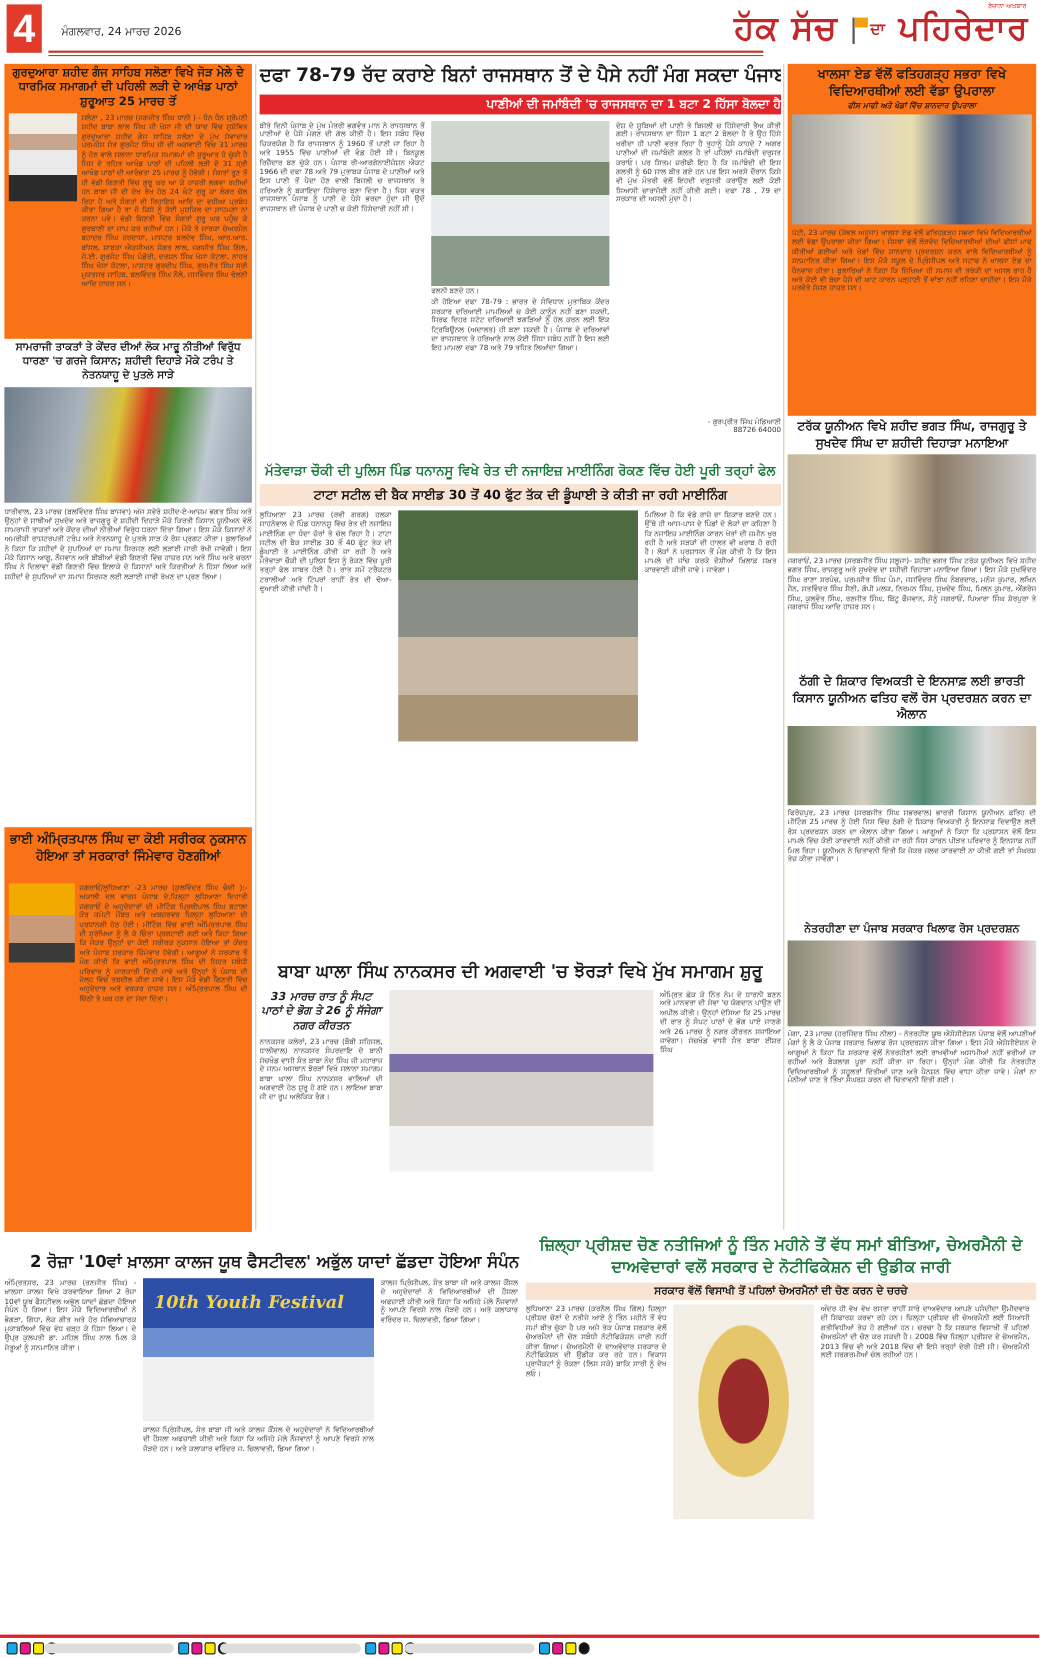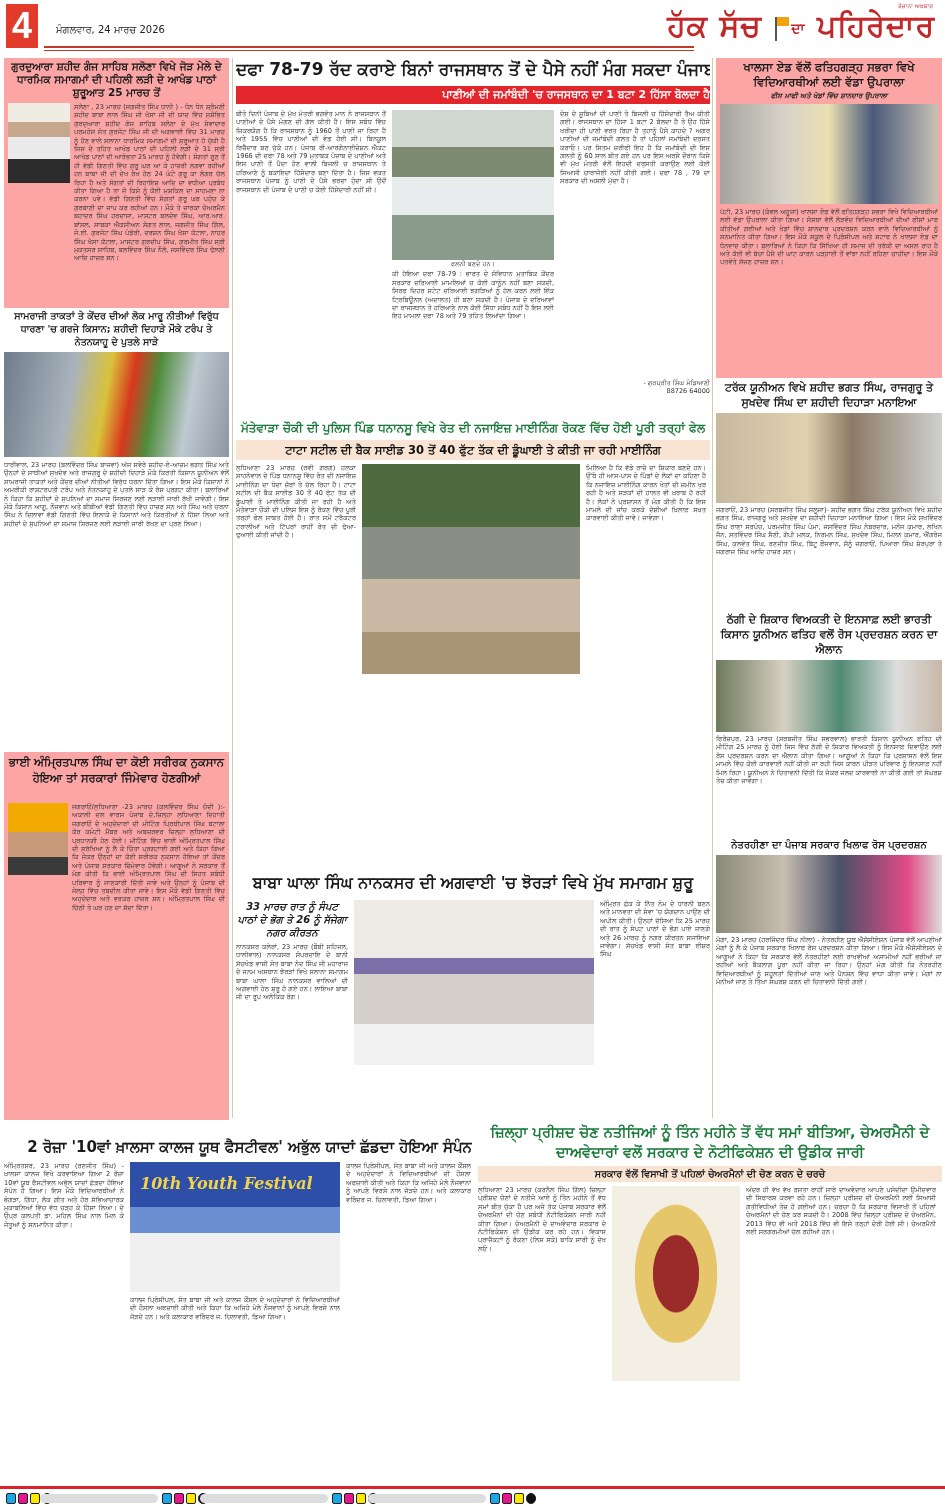--- a/index.html
+++ b/index.html
@@ -8,21 +8,21 @@
 .abs{position:absolute}
 .pagebadge{left:6px;top:4px;width:32px;height:44px;background:#e23b2c;color:#fff;font:bold 36px/44px "Liberation Sans",sans-serif;text-align:center}
 .dateline{left:56px;top:24px;font-size:10px;color:#222}
 .rule1{left:44px;top:46px;width:650px;height:2px;background:#c23a2a}
 .rule2{left:44px;top:50px;width:650px;height:1px;background:#c23a2a}
 .masthead{right:10px;top:6px;font:bold 30px/40px "DejaVu Sans",sans-serif;color:#c2282a;letter-spacing:1px}
 .masthead .flag{display:inline-block;width:18px;height:26px;vertical-align:middle;position:relative}
 .masthead .flag:before{content:"";position:absolute;left:2px;top:2px;width:2px;height:24px;background:#555}
 .masthead .flag:after{content:"";position:absolute;left:4px;top:2px;width:12px;height:9px;background:#f4a10e}
 .tagline{right:12px;top:2px;font-size:6px;color:#c2282a}
-.beige{background:#fca5a5}
+.beige{background:#f97316}
 .hl{font-weight:bold;color:#1a1a1a;text-align:center;line-height:1.15}
 .hl-green{color:#1b7a3a}
 .body{font-size:6.6px;line-height:8.4px;color:#333;text-align:justify;overflow:hidden}
 .photo{overflow:hidden}
 .redbar{background:#e2262b;color:#fff;font-weight:bold;text-align:right}
 .pinkbar{background:#f9e3d3;color:#111;font-weight:bold;text-align:center}
 .colline{position:absolute;width:1px;background:#d8c9a8}
 .byline{font-size:6.5px;text-align:right;color:#333}
 .cmyk{position:absolute;top:1493px;display:flex;gap:2px}
 .cmyk span{width:10px;height:11px;border:1px solid #222;border-radius:2px}
@@ -64,21 +64,21 @@
   <div class="body" style="height:320px">ਜਗਰਾਓਂ/ਲੁਧਿਆਣਾ -23 ਮਾਰਚ (ਕੁਲਵਿੰਦਰ ਸਿੰਘ ਚੰਦੀ ):- ਅਕਾਲੀ ਦਲ ਵਾਰਸ ਪੰਜਾਬ ਦੇ,ਜ਼ਿਲ੍ਹਾ ਲੁਧਿਆਣਾ ਦਿਹਾਤੀ ਜਗਰਾਓਂ ਦੇ ਅਹੁਦੇਦਾਰਾਂ ਦੀ ਮੀਟਿੰਗ ਪ੍ਰਿਥੀਪਾਲ ਸਿੰਘ ਬਟਾਲਾ ਕੋਰ ਕਮੇਟੀ ਮੈਂਬਰ ਅਤੇ ਅਬਜ਼ਰਵਰ ਜ਼ਿਲ੍ਹਾ ਲੁਧਿਆਣਾ ਦੀ ਪ੍ਰਧਾਨਗੀ ਹੇਠ ਹੋਈ। ਮੀਟਿੰਗ ਵਿੱਚ ਭਾਈ ਅੰਮ੍ਰਿਤਪਾਲ ਸਿੰਘ ਦੀ ਸੁਰੱਖਿਆ ਨੂੰ ਲੈ ਕੇ ਚਿੰਤਾ ਪ੍ਰਗਟਾਈ ਗਈ ਅਤੇ ਕਿਹਾ ਗਿਆ ਕਿ ਜੇਕਰ ਉਨ੍ਹਾਂ ਦਾ ਕੋਈ ਸਰੀਰਕ ਨੁਕਸਾਨ ਹੋਇਆ ਤਾਂ ਕੇਂਦਰ ਅਤੇ ਪੰਜਾਬ ਸਰਕਾਰ ਜ਼ਿੰਮੇਵਾਰ ਹੋਵੇਗੀ। ਆਗੂਆਂ ਨੇ ਸਰਕਾਰ ਤੋਂ ਮੰਗ ਕੀਤੀ ਕਿ ਭਾਈ ਅੰਮ੍ਰਿਤਪਾਲ ਸਿੰਘ ਦੀ ਸਿਹਤ ਸਬੰਧੀ ਪਰਿਵਾਰ ਨੂੰ ਜਾਣਕਾਰੀ ਦਿੱਤੀ ਜਾਵੇ ਅਤੇ ਉਨ੍ਹਾਂ ਨੂੰ ਪੰਜਾਬ ਦੀ ਜੇਲ੍ਹ ਵਿੱਚ ਤਬਦੀਲ ਕੀਤਾ ਜਾਵੇ। ਇਸ ਮੌਕੇ ਵੱਡੀ ਗਿਣਤੀ ਵਿੱਚ ਅਹੁਦੇਦਾਰ ਅਤੇ ਵਰਕਰ ਹਾਜ਼ਰ ਸਨ। ਅੰਮ੍ਰਿਤਪਾਲ ਸਿੰਘ ਦੀ ਚਿੱਠੀ ਤੇ ਘਰ ਹਣ ਦਾ ਸੱਦਾ ਦਿੱਤਾ।</div>
 </section>
 
 <section class="abs" style="left:236px;top:58px;width:474px;height:360px">
   <h1 class="hl" style="font-size:17px;line-height:22px;white-space:nowrap;overflow:hidden">ਦਫਾ 78-79 ਰੱਦ ਕਰਾਏ ਬਿਨਾਂ ਰਾਜਸਥਾਨ ਤੋਂ ਦੇ ਪੈਸੇ ਨਹੀਂ ਮੰਗ ਸਕਦਾ ਪੰਜਾਬ</h1>
   <div class="redbar" style="margin-top:6px;font-size:11px;line-height:18px">ਪਾਣੀਆਂ ਦੀ ਜਮਾਂਬੰਦੀ 'ਚ ਰਾਜਸਥਾਨ ਦਾ 1 ਬਟਾ 2 ਹਿੱਸਾ ਬੋਲਦਾ ਹੈ</div>
   <div style="display:flex;gap:6px;margin-top:6px">
     <div class="body" style="width:150px;height:310px">ਬੀਤੇ ਦਿਨੀ ਪੰਜਾਬ ਦੇ ਮੁੱਖ ਮੰਤਰੀ ਭਗਵੰਤ ਮਾਨ ਨੇ ਰਾਜਸਥਾਨ ਤੋਂ ਪਾਣੀਆਂ ਦੇ ਪੈਸੇ ਮੰਗਣ ਦੀ ਗੱਲ ਕੀਤੀ ਹੈ। ਇਸ ਸਬੰਧ ਵਿੱਚ ਜ਼ਿਕਰਯੋਗ ਹੈ ਕਿ ਰਾਜਸਥਾਨ ਨੂੰ 1960 ਤੋਂ ਪਾਣੀ ਜਾ ਰਿਹਾ ਹੈ ਅਤੇ 1955 ਵਿੱਚ ਪਾਣੀਆਂ ਦੀ ਵੰਡ ਹੋਈ ਸੀ। ਬਿਨਕੂਲ ਰਿਜ਼ੈੱਦਾਰ ਬਣ ਚੁੱਕੇ ਹਨ। ਪੰਜਾਬ ਰੀ-ਆਰਗੇਨਾਈਜ਼ੇਸ਼ਨ ਐਕਟ 1966 ਦੀ ਦਫਾ 78 ਅਤੇ 79 ਮੁਤਾਬਕ ਪੰਜਾਬ ਦੇ ਪਾਣੀਆਂ ਅਤੇ ਇਸ ਪਾਣੀ ਤੋਂ ਪੈਦਾ ਹੋਣ ਵਾਲੀ ਬਿਜਲੀ ਚ ਰਾਜਸਥਾਨ ਤੇ ਹਰਿਆਣੇ ਨੂੰ ਬਕਾਇਦਾ ਹਿੱਸੇਦਾਰ ਬਣਾ ਦਿੱਤਾ ਹੈ। ਜਿਸ ਵਕਤ ਰਾਜਸਥਾਨ ਪੰਜਾਬ ਨੂੰ ਪਾਣੀ ਦੇ ਪੈਸੇ ਭਰਦਾ ਹੁੰਦਾ ਸੀ ਉਦੋਂ ਰਾਜਸਥਾਨ ਦੀ ਪੰਜਾਬ ਦੇ ਪਾਣੀ ਚ ਕੋਈ ਹਿੱਸੇਦਾਰੀ ਨਹੀਂ ਸੀ।</div>
     <div style="width:162px">
       <div class="photo" style="height:150px;background:linear-gradient(#cfd7d0 0 25%,#7d8a72 25% 45%,#e8ecec 45% 70%,#8a9b8c 70%)"></div>
-      <div class="body" style="font-size:6.5px;text-align:center">ਫਲਨੀ ਬਣਦੇ ਹਨ।</div>
+      <div class="body" style="font-size:6.5px;">ਫਲਨੀ ਬਣਦੇ ਹਨ।</div>
       <div class="body" style="height:140px;margin-top:2px">ਕੀ ਹੋਇਆ ਦਫਾ 78-79 : ਭਾਰਤ ਦੇ ਸੰਵਿਧਾਨ ਮੁਤਾਬਿਕ ਕੇਂਦਰ ਸਰਕਾਰ ਦਰਿਆਈ ਮਾਮਲਿਆਂ ਚ ਕੋਈ ਕਾਨੂੰਨ ਨਹੀਂ ਬਣਾ ਸਕਦੀ, ਸਿਰਫ ਦਿਹਰ ਸਟੇਟ ਦਰਿਆਈ ਝਗੜਿਆਂ ਨੂੰ ਹੱਲ ਕਰਨ ਲਈ ਇੱਕ ਟ੍ਰਿਬਿਊਨਲ (ਅਦਾਲਤ) ਹੀ ਬਣਾ ਸਕਦੀ ਹੈ। ਪੰਜਾਬ ਦੇ ਦਰਿਆਵਾਂ ਦਾ ਰਾਜਸਥਾਨ ਤੇ ਹਰਿਆਣੇ ਨਾਲ ਕੋਈ ਸਿੱਧਾ ਸਬੰਧ ਨਹੀਂ ਹੈ ਇਸ ਲਈ ਇਹ ਮਾਮਲਾ ਦਫਾ 78 ਅਤੇ 79 ਤਹਿਤ ਲਿਆਂਦਾ ਗਿਆ।</div>
     </div>
     <div style="width:150px">
       <div class="body" style="height:265px">ਦੇਸ਼ ਦੇ ਸੂਬਿਆਂ ਦੀ ਪਾਣੀ ਤੇ ਬਿਜਲੀ ਚ ਹਿੱਸੇਦਾਰੀ ਤੈਅ ਕੀਤੀ ਗਈ। ਰਾਜਸਥਾਨ ਦਾ ਹਿੱਸਾ 1 ਬਟਾ 2 ਬੋਲਦਾ ਹੈ ਤੇ ਉਹ ਹਿੱਸੇ ਖਰੀਦਾ ਹੀ ਪਾਣੀ ਵਰਤ ਰਿਹਾ ਹੈ ਤੁਹਾਨੂੰ ਪੈਸੇ ਕਾਹਦੇ ? ਅਗਰ ਪਾਣੀਆਂ ਦੀ ਜਮਾਂਬੰਦੀ ਗਲਤ ਹੈ ਤਾਂ ਪਹਿਲਾਂ ਜਮਾਂਬੰਦੀ ਦਰੁਸਤ ਕਰਾਓ। ਪਰ ਸਿਤਮ ਜ਼ਰੀਫੀ ਇਹ ਹੈ ਕਿ ਜਮਾਂਬੰਦੀ ਦੀ ਇਸ ਗਲਤੀ ਨੂੰ 60 ਸਾਲ ਬੀਤ ਗਏ ਹਨ ਪਰ ਇਸ ਅਰਸੇ ਦੌਰਾਨ ਕਿਸੇ ਵੀ ਮੁੱਖ ਮੰਤਰੀ ਵੱਲੋਂ ਇਹਦੀ ਦਰੁਸਤੀ ਕਰਾਉਣ ਲਈ ਕੋਈ ਸਿਆਸੀ ਚਾਰਾਜੋਈ ਨਹੀਂ ਕੀਤੀ ਗਈ। ਦਫਾ 78 , 79 ਦਾ ਸਰਕਾਰ ਦੀ ਅਸਲੀ ਮੁੱਦਾ ਹੈ।</div>
       <div class="byline" style="margin-top:4px">- ਗੁਰਪ੍ਰੀਤ ਸਿੰਘ ਮੰਡਿਆਣੀ</div>
       <div class="byline">88726 64000</div>
     </div>
   </div>
 </section>
 

